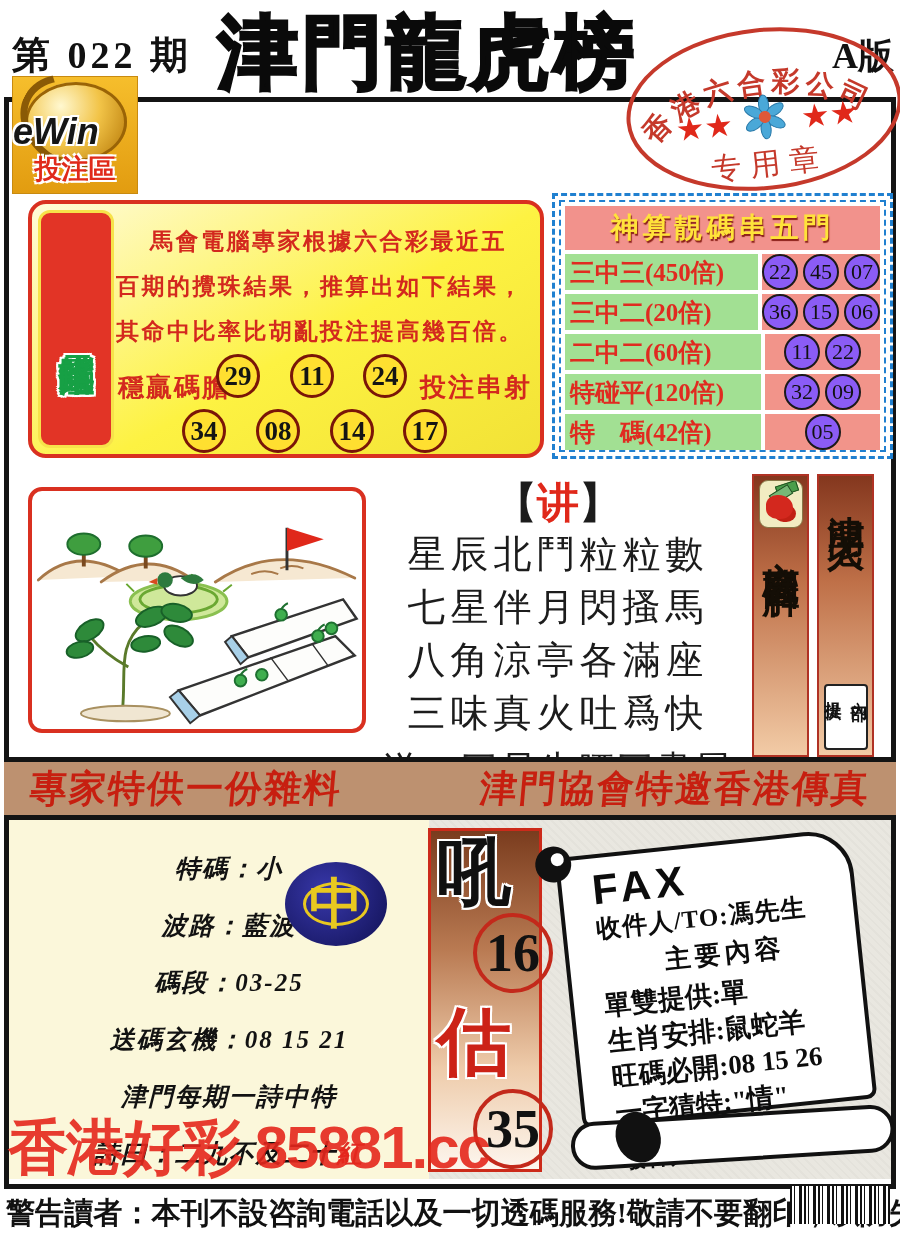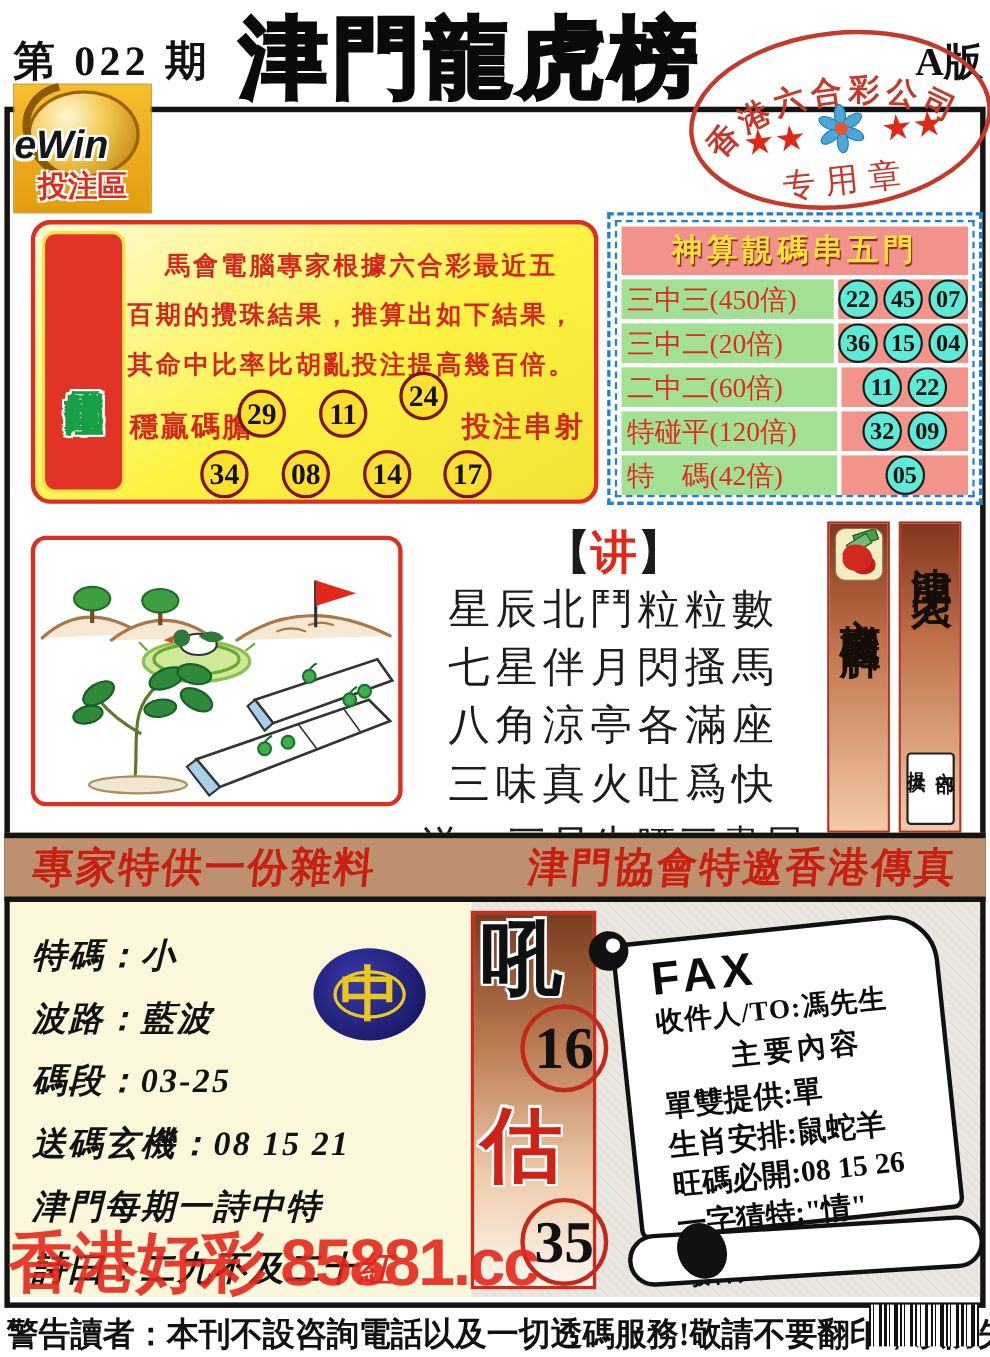--- a/index.html
+++ b/index.html
@@ -53,25 +53,25 @@
   .num-circle { position:absolute; width:44px; height:44px; border-radius:50%;
     background:#ffdf30; border:3px solid #7a1508; color:#141414;
     font-size:27px; font-weight:900; display:flex; align-items:center; justify-content:center; }
 
   
   .five-gate { left:552px; top:193px; width:341px; height:266px; border:3px dashed #2080d0; background:#fff; padding:4px; z-index:3; }
   .fg-inner { border:2px dashed #2080d0; height:100%; padding:4px; display:flex; flex-direction:column; gap:4px; }
   .fg-title { background:#f2928c; color:#ffe33a; font-size:28px; font-weight:900; letter-spacing:4px;
     text-align:center; flex:0 0 44px; line-height:44px; text-shadow:1px 2px 1px #8a2018; }
   .fg-row { flex:1; display:flex; gap:4px; }
-  .fg-label { width:196px; background:#a2e093; color:#e02b20; font-size:25px; font-weight:400;
+  .fg-label { width:196px; background:#a2e093; color:#e02b20; font-size:25px; font-weight:700;
     display:flex; align-items:center; padding-left:5px; letter-spacing:0px; white-space:nowrap; }
   .fg-nums { flex:1; background:#f2948a; display:flex; align-items:center; justify-content:center; gap:5px; }
-  .fg-circle { width:36px; height:36px; border-radius:50%; background:#5eead4; border:2px solid #1a1a1a;
-    color:#111; font-size:22px; font-weight:700; display:flex; align-items:center; justify-content:center; }
+  .fg-circle { width:36px; height:36px; border-radius:50%; background:#8b5cf6; border:2px solid #1a1a1a;
+    color:#111; font-size:22px; font-weight:400; display:flex; align-items:center; justify-content:center; }
 
   
   .picture-box { left:28px; top:487px; width:338px; height:246px; border:4px solid #d93020;
     border-radius:14px; background:#fff; overflow:hidden; z-index:3; }
 
   
   .poem { left:372px; top:478px; width:372px; text-align:center; z-index:3; color:#1c1c1c; }
   .poem-title { font-size:42px; font-weight:900; line-height:50px; }
   .poem-title .red { color:#e0281a; }
   .poem-line { font-size:38px; line-height:53px; letter-spacing:5px; white-space:nowrap; }
@@ -97,22 +97,22 @@
   
   .banner { left:4px; top:757px; width:892px; height:63px; background:#bd9170;
     border-top:5px solid #141414; border-bottom:5px solid #141414;
     display:flex; justify-content:space-between; align-items:center; padding:0 26px; z-index:4; }
   .banner span { color:#c71f10; font-size:37px; font-weight:900; transform:skewX(-5deg); letter-spacing:2px; white-space:nowrap; }
 
   
   .bottom { left:9px; top:820px; width:882px; height:359px; background:#e9e7e0;
     background-image:repeating-linear-gradient(45deg,rgba(0,0,0,0.025) 0 2px,transparent 2px 6px); z-index:2; }
   .bottom-left { position:absolute; left:0; top:0; width:420px; height:100%; background:#fbf7da; padding:20px 0 0 20px; }
-  .tip-line { font-size:31px; font-weight:700; font-style:italic; color:#121212; line-height:57px;
-    letter-spacing:2px; white-space:nowrap; }
+  .tip-line { font-size:25px; font-weight:700; font-style:italic; color:#121212; line-height:57px;
+    letter-spacing:2px; white-space:nowrap;text-align:center; }
   .tip-line .red-char { color:#e03028; }
   .club-logo { position:absolute; left:276px; top:42px; width:102px; height:84px; border-radius:50%;
     background:radial-gradient(circle at 40% 35%,#3838aa,#161660 85%); display:flex; align-items:center; justify-content:center; }
   .club-ring { position:absolute; width:66px; height:44px; border:3px solid #e8c820; border-radius:50%; }
   .club-char { color:#e8c820; font-size:54px; font-weight:900; line-height:1; }
 
   .center-col { position:absolute; left:419px; top:8px; width:114px; height:344px; border:3px solid #cc2a1a;
     background:linear-gradient(#7a3c1e 0%,#b97a52 35%,#eecbaa 70%,#fdf6ee 100%);
     display:flex; flex-direction:column; align-items:center; overflow:visible; }
   .cc-char { font-size:74px; font-weight:900; line-height:78px; align-self:flex-start; margin-left:6px; }
@@ -189,21 +189,21 @@
 </div>
 
 <div class="abs strategy">
   <div class="side-title outline-white">電腦投注策略</div>
   <div class="sb-line sb-l1">馬會電腦專家根據六合彩最近五</div>
   <div class="sb-line sb-l2">百期的攪珠結果，推算出如下結果，</div>
   <div class="sb-line sb-l3">其命中比率比胡亂投注提高幾百倍。</div>
   <div class="sb-label" style="left:86px; top:166px;">穩贏碼膽</div>
   <div class="num-circle" style="left:184px; top:150px;">29</div>
   <div class="num-circle" style="left:258px; top:150px;">11</div>
-  <div class="num-circle" style="left:331px; top:134px;">24</div>
+  <div class="num-circle" style="left:331px; top:150px;">24</div>
   <div class="sb-label" style="left:388px; top:166px;">投注串射</div>
   <div class="num-circle" style="left:150px; top:205px;">34</div>
   <div class="num-circle" style="left:224px; top:205px;">08</div>
   <div class="num-circle" style="left:298px; top:205px;">14</div>
   <div class="num-circle" style="left:371px; top:205px;">17</div>
 </div>
 
 <div class="abs five-gate">
   <div class="fg-inner">
     <div class="fg-title">神算靚碼串五門</div>
@@ -213,21 +213,21 @@
         <span class="fg-circle">22</span>
         <span class="fg-circle">45</span>
         <span class="fg-circle">07</span>
       </div>
     </div>
     <div class="fg-row">
       <div class="fg-label">三中二(20倍)</div>
       <div class="fg-nums">
         <span class="fg-circle">36</span>
         <span class="fg-circle">15</span>
-        <span class="fg-circle">04</span>
+        <span class="fg-circle">06</span>
       </div>
     </div>
     <div class="fg-row">
       <div class="fg-label">二中二(60倍)</div>
       <div class="fg-nums">
         <span class="fg-circle">11</span>
         <span class="fg-circle">22</span>
       </div>
     </div>
     <div class="fg-row">

